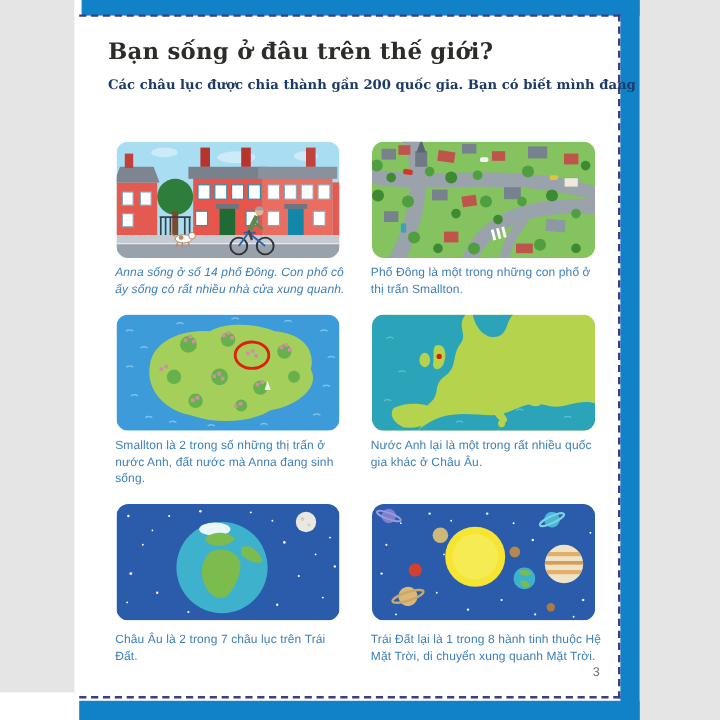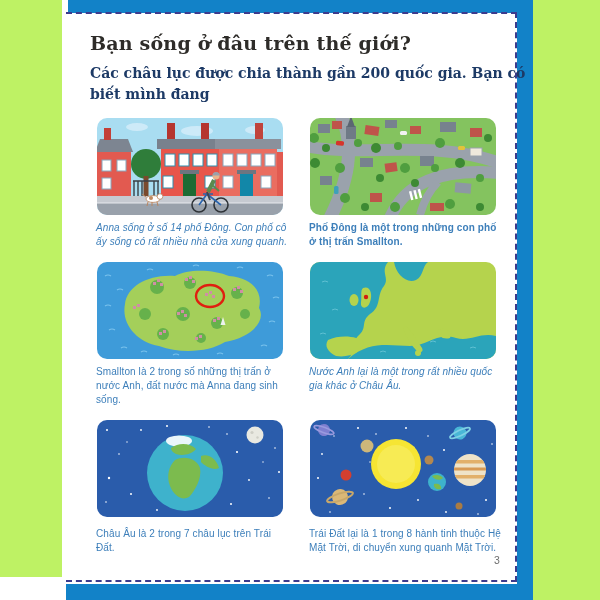--- a/index.html
+++ b/index.html
@@ -1,38 +1,38 @@
 <!DOCTYPE html>
 <html><head>
 <meta charset="utf-8">
 <style>
   html,body{margin:0;padding:0;}
-  .canvas{position:relative;width:600px;height:600px;background:#bef264;overflow:hidden;
+  .canvas{position:relative;width:600px;height:600px;background:#e5e5e5;overflow:hidden;
           font-family:"Liberation Sans",sans-serif;}
   .page{position:absolute;left:62px;top:0;width:471px;height:600px;background:#ffffff;}
   .corner-patch{position:absolute;left:0;top:577px;width:62px;height:23px;background:#ffffff;}
   .band{position:absolute;background:#1282c8;}
   .band-top{left:68px;top:0;width:465px;height:13px;}
   .band-right{left:517px;top:0;width:16px;height:600px;}
   .band-bottom{left:66px;top:584px;width:467px;height:16px;}
   .dash-frame{position:absolute;left:66px;top:12px;width:451px;height:570px;
               border-top:2.5px dashed #3c3b8d;border-right:2.5px dashed #3c3b8d;
               border-bottom:2.5px dashed #3c3b8d;box-sizing:border-box;}
   .title{position:absolute;left:90px;top:32px;font-family:"DejaVu Serif",serif;
          font-weight:bold;font-size:19px;color:#2e2c29;letter-spacing:0.2px;}
   .intro{position:absolute;left:90px;top:63px;width:440px;font-family:"DejaVu Serif",serif;
-         font-weight:bold;font-size:14px;color:#1d3a66;line-height:1.5;}
+         font-weight:bold;font-size:11px;color:#1d3a66;line-height:1.5;}
   .panel{position:absolute;width:186px;height:97px;border-radius:10px;overflow:hidden;}
   .p1{left:97px;top:118px;} .p2{left:310px;top:118px;}
   .p3{left:97px;top:262px;} .p4{left:310px;top:262px;}
   .p5{left:97px;top:420px;} .p6{left:310px;top:420px;}
   .caption{position:absolute;width:192px;font-size:10px;line-height:1.38;color:#3d7fba;
            letter-spacing:0.1px;}
-  .c1{left:96px;top:221px;font-style:italic;} .c2{left:309px;top:221px;font-weight:bold;}
-  .c3{left:96px;top:365px;} .c4{left:309px;top:365px;font-style:italic;}
+  .c1{left:96px;top:221px;font-style:italic;} .c2{left:309px;top:221px;}
+  .c3{left:96px;top:365px;} .c4{left:309px;top:365px;}
   .c5{left:96px;top:527px;} .c6{left:309px;top:527px;}
   .page-number{position:absolute;left:494px;top:554px;font-size:10.5px;color:#6e6e6e;}
   svg{display:block;}
 </style>
 </head>
 <body>
 
 <div class="canvas">
   <div class="page"></div>
   <div class="corner-patch"></div>

